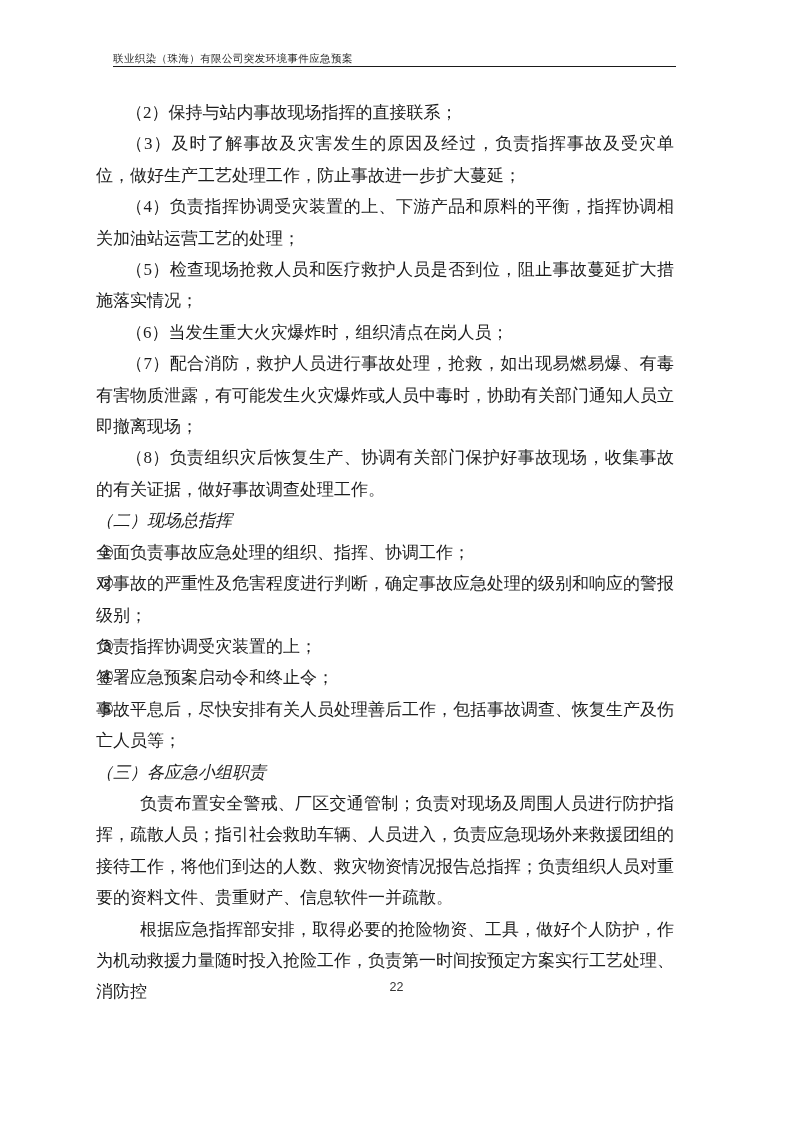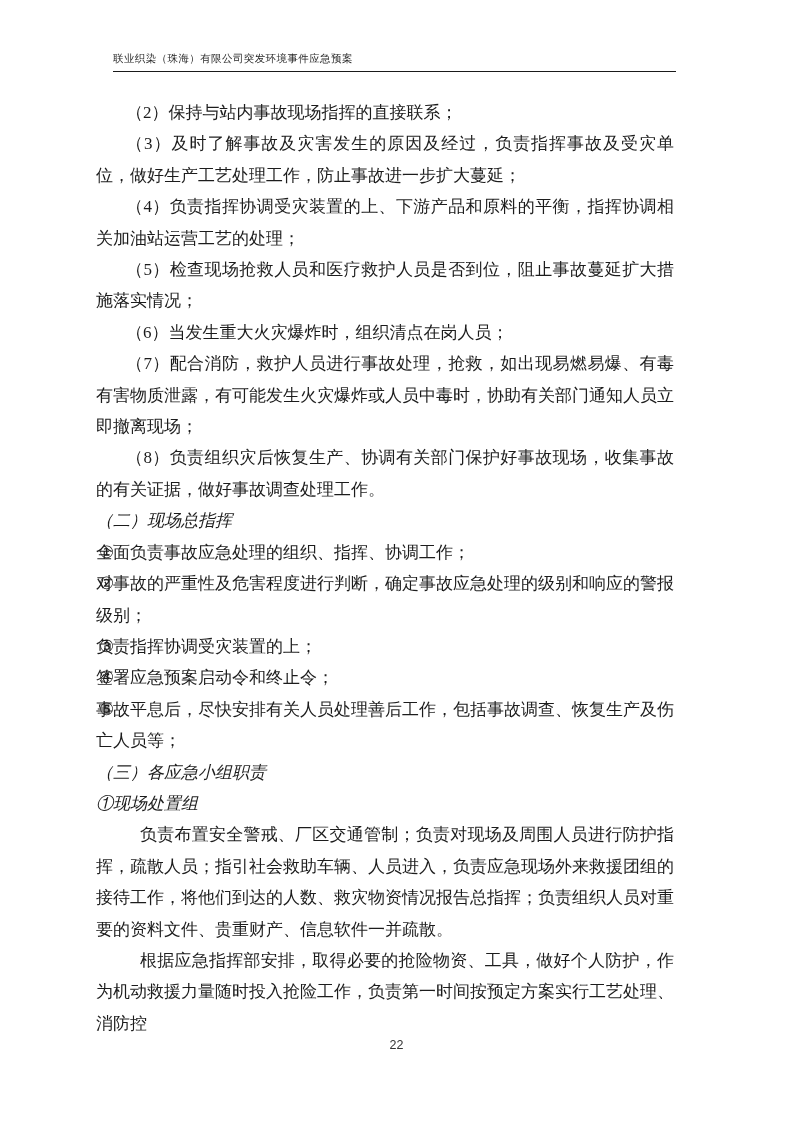--- a/index.html
+++ b/index.html
@@ -15,21 +15,20 @@
     overflow: hidden;
     font-family: "Liberation Serif", "DejaVu Serif", serif;
     color: #1c1c1c;
   }
   .doc-header {
     position: absolute;
     left: 113px;
     top: 52px;
     width: 563px;
     border-bottom: 1.4px solid #1a1a1a;
-    padding-bottom: 5px;
     font-size: 10.5px;
     letter-spacing: 0.4px;
     color: #2a2a2a;
     white-space: nowrap;
   }
   .doc-body {
     position: absolute;
     left: 96px;
     top: 97px;
     width: 578px;
@@ -51,21 +50,21 @@
     text-indent: 0;
   }
   .para-list .marker {
     position: absolute;
     left: 3px;
     top: 0;
   }
   .doc-footer {
     position: absolute;
     left: 0;
-    top: 1038px;
+    top: 980px;
     width: 793px;
     text-align: center;
     font-family: "Liberation Sans", "DejaVu Sans", sans-serif;
     font-size: 12.5px;
     color: #333333;
   }
 </style>
 </head>
 <body>
 
@@ -83,21 +82,20 @@
       <p class="para-num">（6）当发生重大火灾爆炸时，组织清点在岗人员；</p>
       <p class="para-num">（7）配合消防，救护人员进行事故处理，抢救，如出现易燃易爆、有毒有害物质泄露，有可能发生火灾爆炸或人员中毒时，协助有关部门通知人员立即撤离现场；</p>
       <p class="para-num">（8）负责组织灾后恢复生产、协调有关部门保护好事故现场，收集事故的有关证据，做好事故调查处理工作。</p>
       <p class="para-flush">（二）现场总指挥</p>
       <p class="para-list"><span class="marker">①</span><span>全面负责事故应急处理的组织、指挥、协调工作；</span></p>
       <p class="para-list"><span class="marker">②</span><span>对事故的严重性及危害程度进行判断，确定事故应急处理的级别和响应的警报级别；</span></p>
       <p class="para-list"><span class="marker">③</span><span>负责指挥协调受灾装置的上；</span></p>
       <p class="para-list"><span class="marker">④</span><span>签署应急预案启动令和终止令；</span></p>
       <p class="para-list"><span class="marker">⑤</span><span>事故平息后，尽快安排有关人员处理善后工作，包括事故调查、恢复生产及伤亡人员等；</span></p>
       <p class="para-flush">（三）各应急小组职责</p>
-      <p class="para-flush">①现场处置组</p>
       <p class="para-plain">负责布置安全警戒、厂区交通管制；负责对现场及周围人员进行防护指挥，疏散人员；指引社会救助车辆、人员进入，负责应急现场外来救援团组的接待工作，将他们到达的人数、救灾物资情况报告总指挥；负责组织人员对重要的资料文件、贵重财产、信息软件一并疏散。</p>
       <p class="para-plain">根据应急指挥部安排，取得必要的抢险物资、工具，做好个人防护，作为机动救援力量随时投入抢险工作，负责第一时间按预定方案实行工艺处理、消防控</p>
     </div>
 
   <div class="doc-footer">
     <span>22</span>
   </div>
 
 </div>
 

